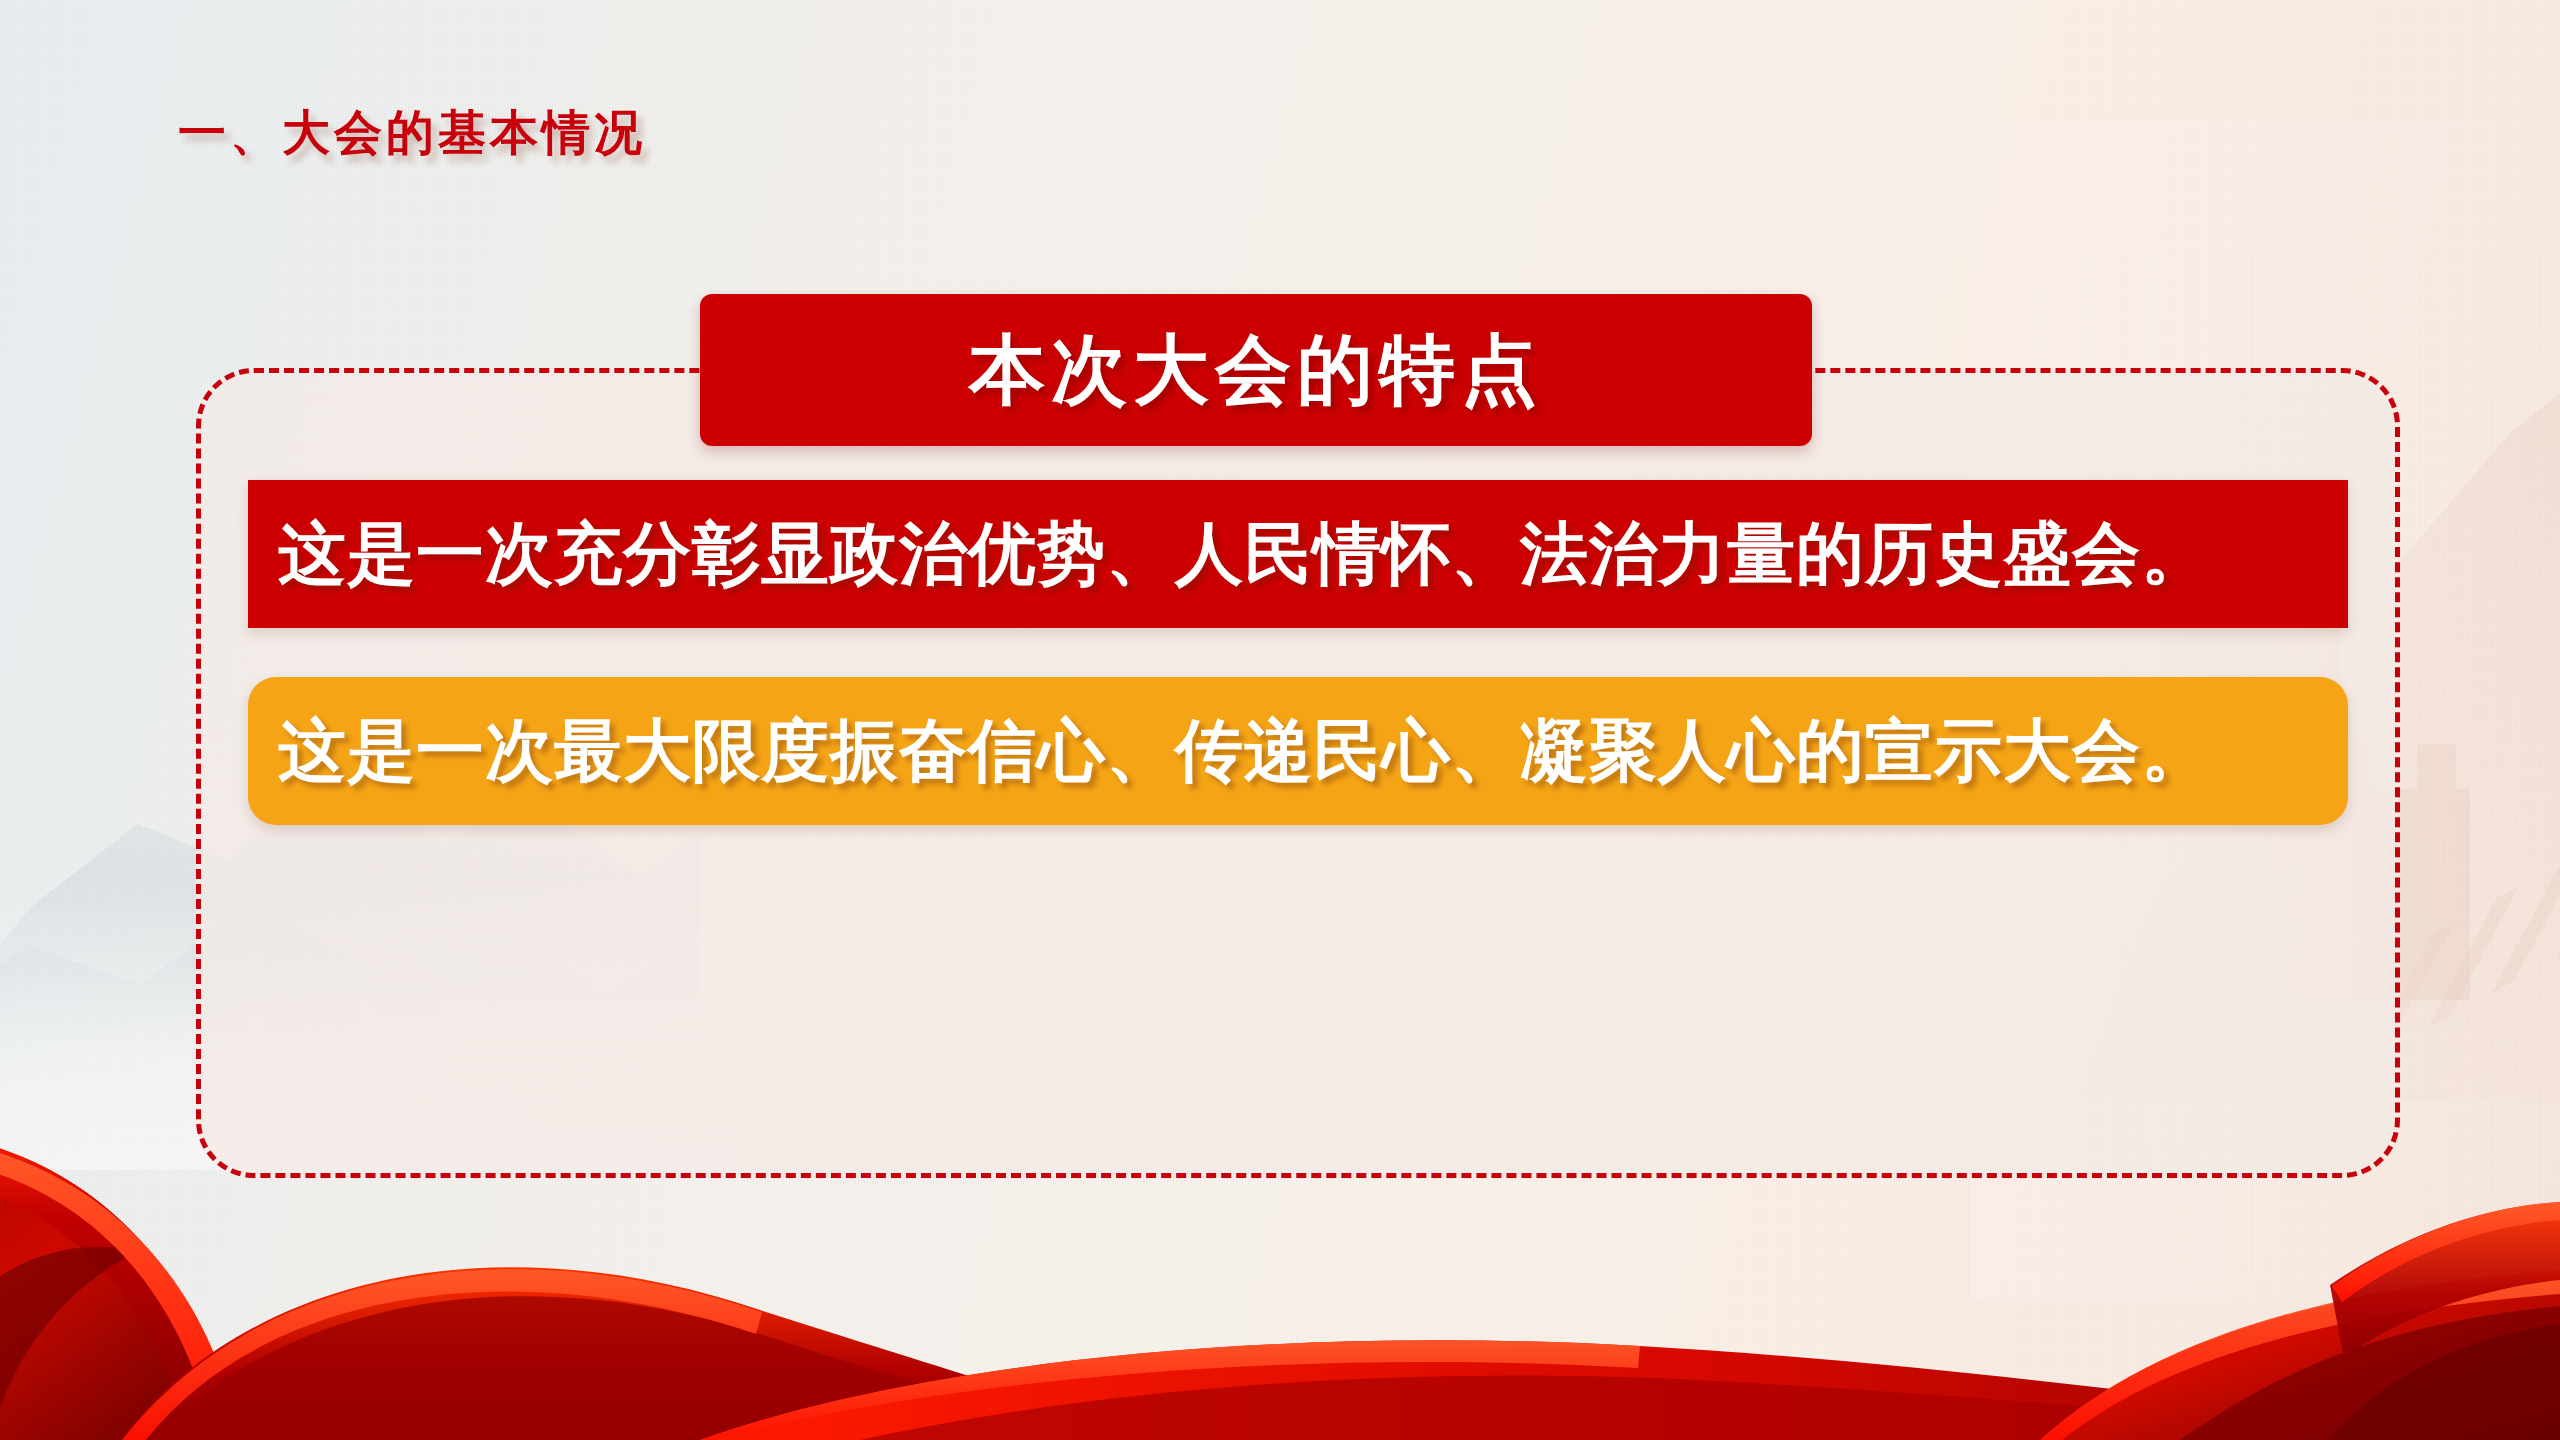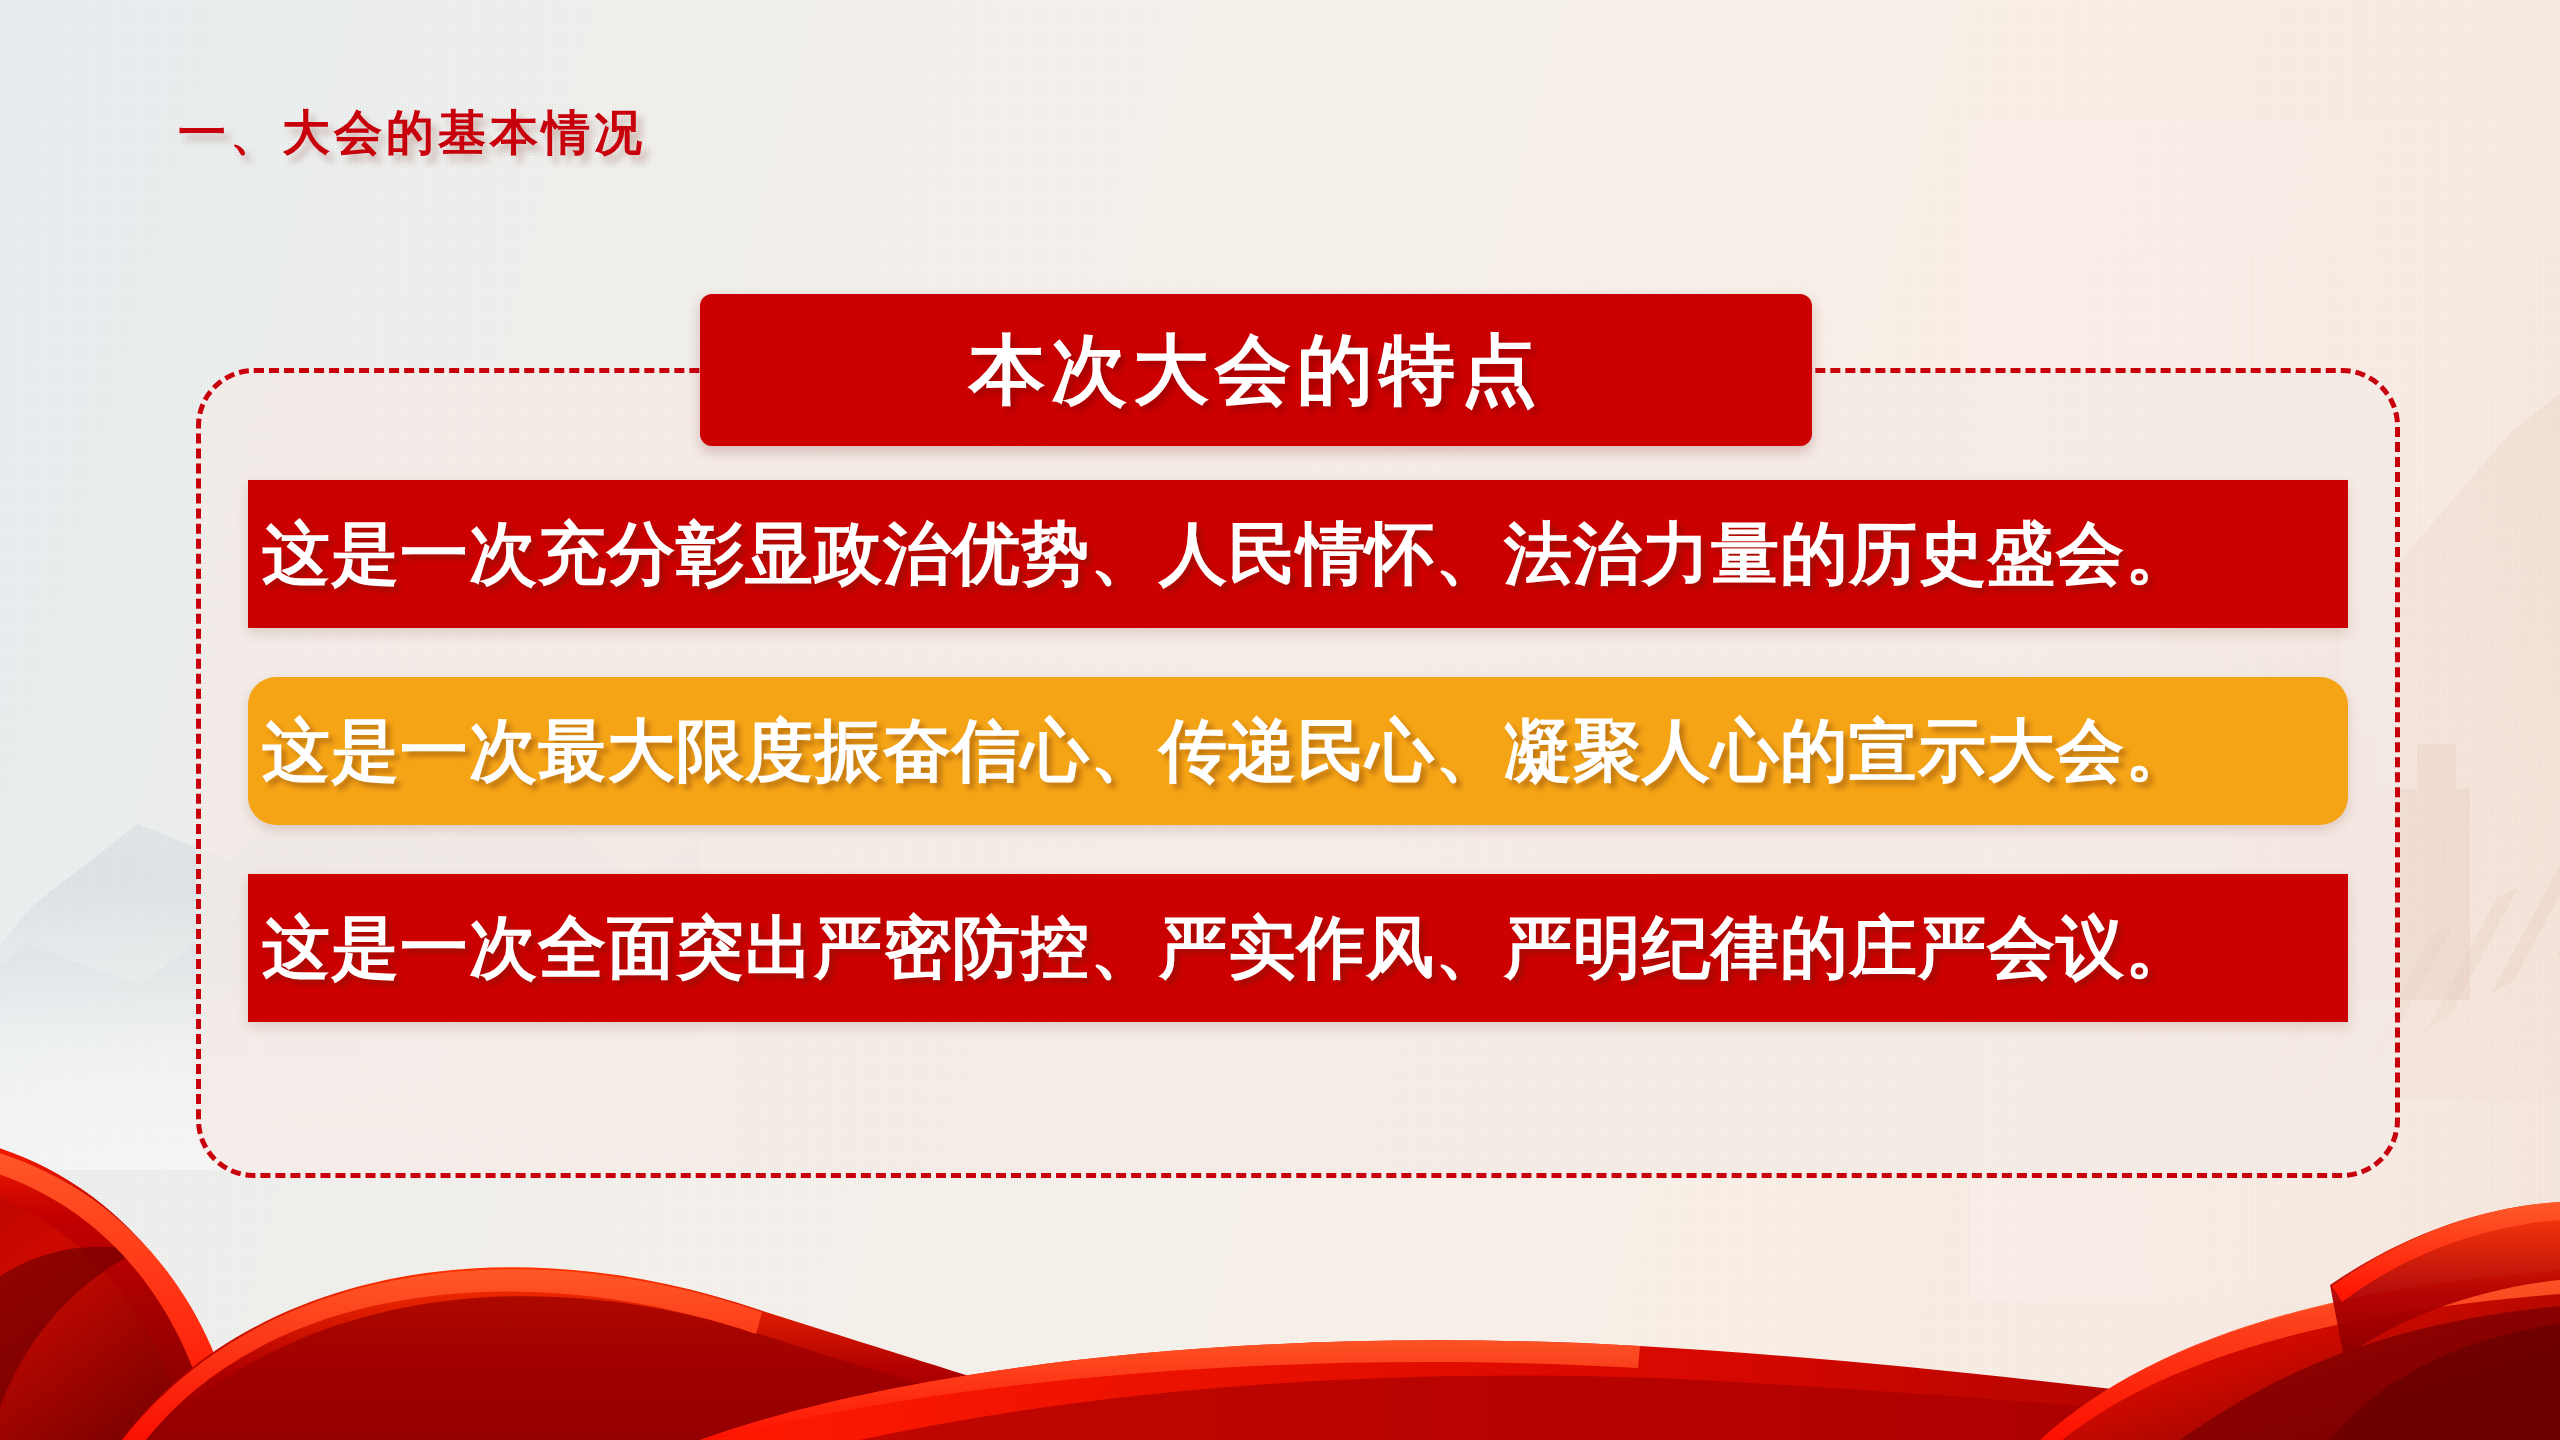--- a/index.html
+++ b/index.html
@@ -178,20 +178,21 @@
   .bar-red    { background:#cc0000; }
   .bar-orange { background:#f5a416; }
   .bar-text {
     color:#ffffff;
     font-size:68px;
     font-weight:bold;
     letter-spacing:1px;
     line-height:1;
     white-space:nowrap;
     text-shadow:5px 5px 5px rgba(90,30,10,0.32);
+    margin-left:16px;
   }
 
   
   .ribbon { position:absolute; left:0; bottom:0; width:2560px; height:330px; z-index:40; pointer-events:none; }
 </style>
 </head>
 <body>
 
 <div class="slide">
 
@@ -225,23 +226,20 @@
   <div class="bars">
 
     <div class="bar bar-red" style="background: rgb(204, 0, 0);">
       <span class="bar-text">这是一次充分彰显政治优势、人民情怀、法治力量的历史盛会。</span>
     </div>
 
     <div class="bar bar-orange" style="background: rgb(245, 164, 22); border-radius: 28px;">
       <span class="bar-text">这是一次最大限度振奋信心、传递民心、凝聚人心的宣示大会。</span>
     </div>
 
-    <div class="bar bar-red" style="background: rgb(204, 0, 0);">
-      <span class="bar-text">这是一次全面突出严密防控、严实作风、严明纪律的庄严会议。</span>
-    </div>
 
   </div>
 
   <svg class="ribbon" viewBox="0 0 2560 330" preserveAspectRatio="none">
     <defs>
       <linearGradient id="g1" x1="0" y1="0" x2="0" y2="1">
         <stop offset="0%" stop-color="#ff2200"></stop>
         <stop offset="28%" stop-color="#c20000"></stop>
         <stop offset="100%" stop-color="#7e0000"></stop>
       </linearGradient>

